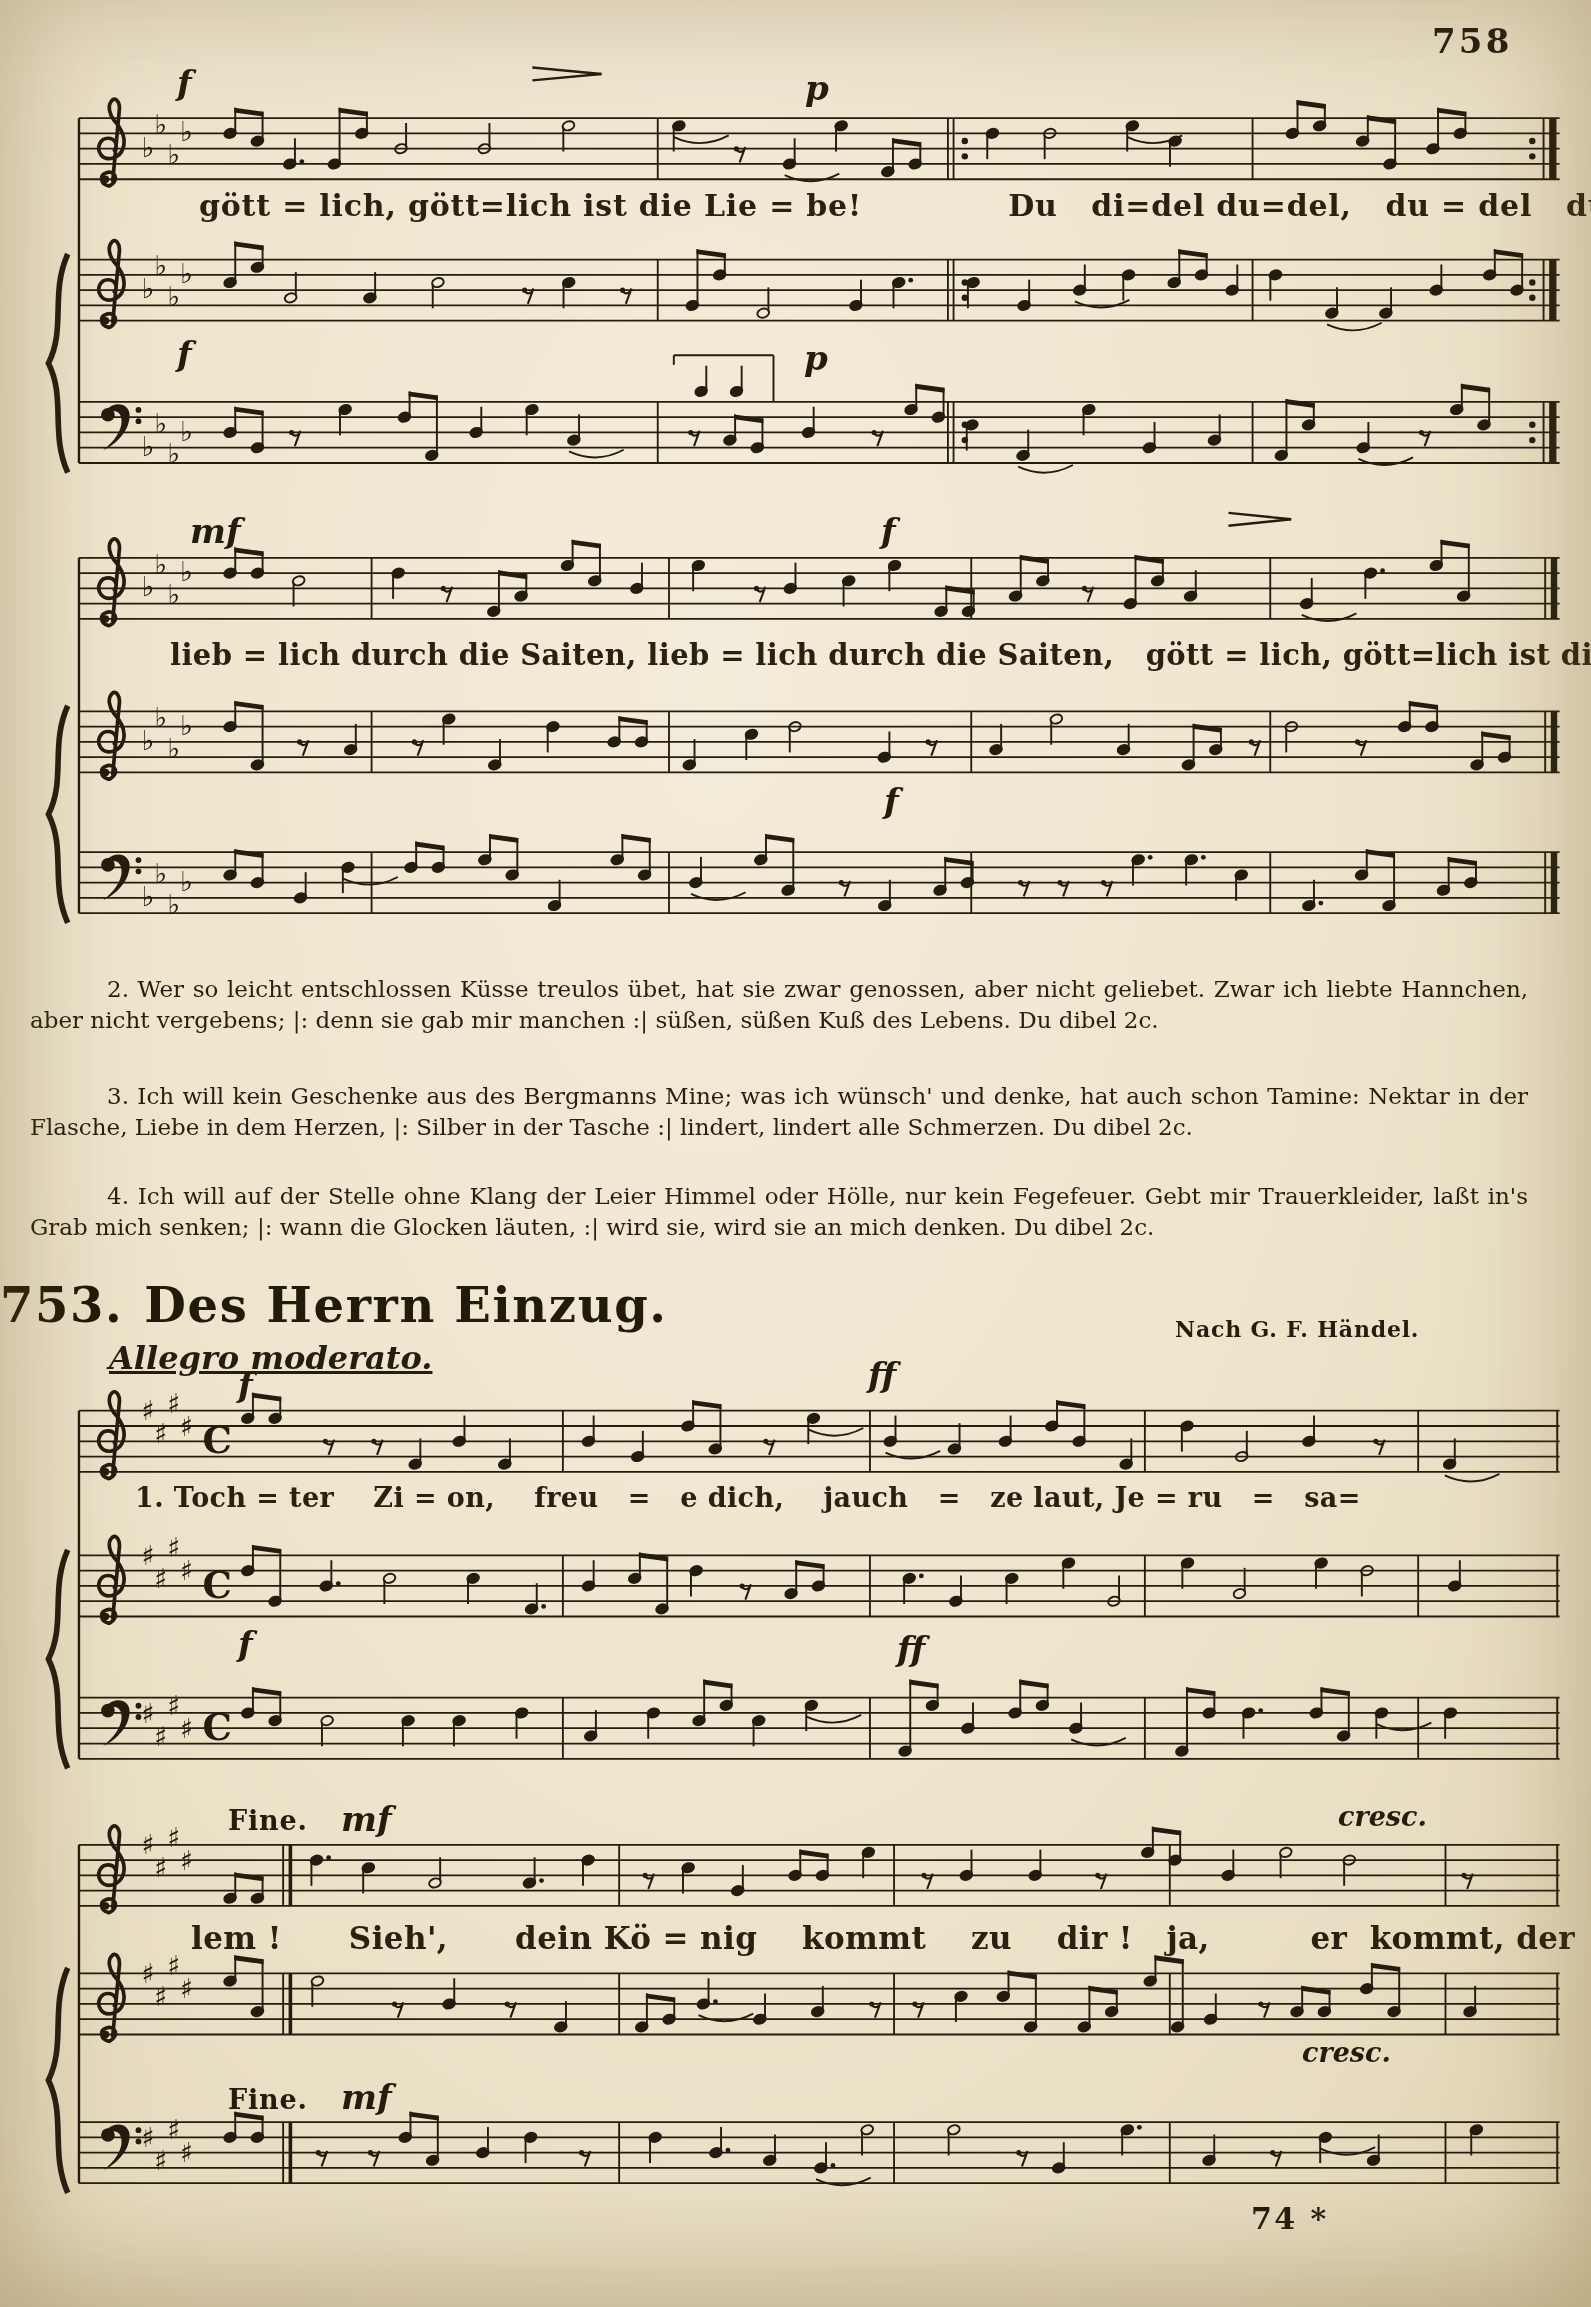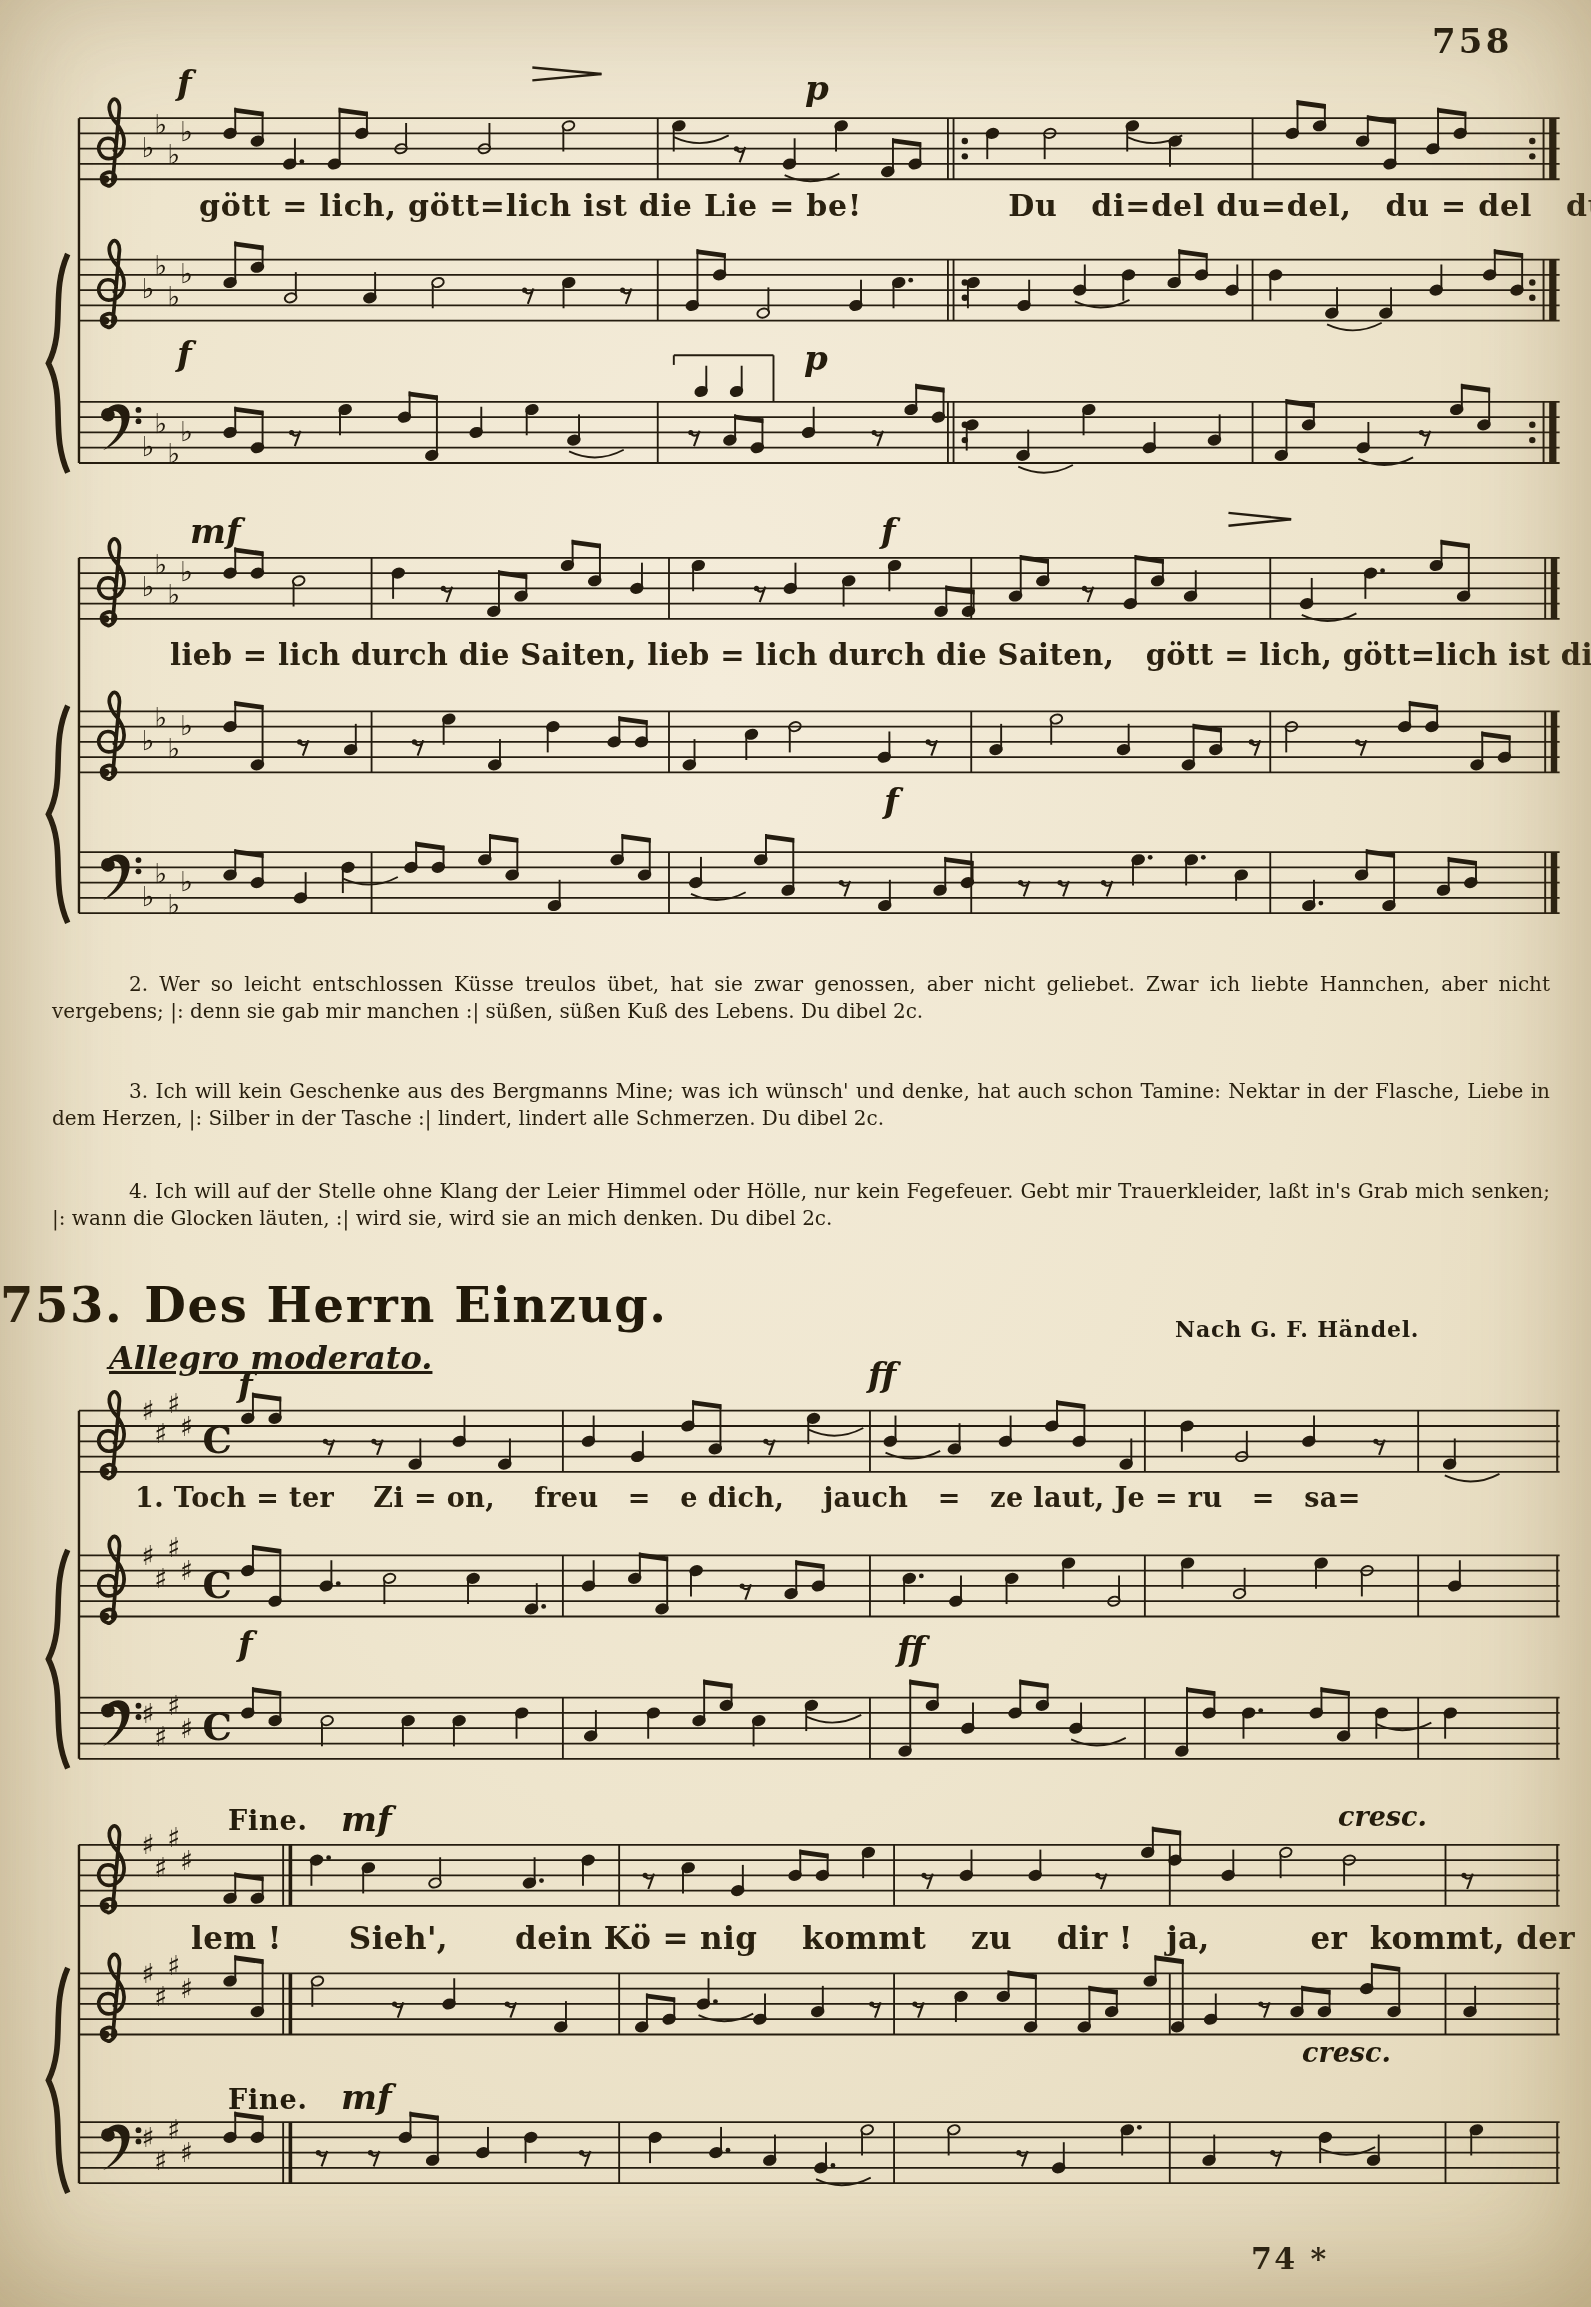--- a/index.html
+++ b/index.html
@@ -13,29 +13,29 @@
   .page::after{
     content:"";position:absolute;inset:0;pointer-events:none;
     box-shadow:inset 0 0 145px rgba(120,95,50,.28), inset 0 -32px 96px rgba(140,110,60,.18);
   }
   .pageno{position:absolute;left:1432px;top:21px;font-size:34px;font-weight:bold;letter-spacing:3.2px;}
   .lyric{position:absolute;font-weight:bold;white-space:pre;color:#2a2110;}
   .lyric1{left:199px;top:188px;font-size:30px;letter-spacing:0.8px;}
   .lyric2{left:170px;top:638px;font-size:29px;letter-spacing:0.4px;}
   .lyric3{left:135px;top:1482px;font-size:27px;letter-spacing:0.4px;}
   .lyric4{left:191px;top:1920px;font-size:31px;letter-spacing:0.4px;}
-  .verse{position:absolute;left:52px;width:1498px;font-size:20px;line-height:1.33;
+  .verse{position:absolute;left:30px;width:1498px;font-size:23px;line-height:1.33;
          text-align:justify;text-indent:77px;color:#281f0e;}
   .v2{top:951px;} .v3{top:1058px;} .v4{top:1158px;}
   .title-row{position:absolute;top:1277px;left:0;width:100%;text-align:left;
              font-size:48px;font-weight:bold;letter-spacing:1.6px;color:#221a0a;}
   .title-number{margin-right:21px;}
   .tempo{position:absolute;left:109px;top:1339px;font-size:32px;font-style:italic;font-weight:bold;text-decoration:underline;}
   .attrib{position:absolute;left:1175px;top:1316px;font-size:22px;font-weight:bold;letter-spacing:0.8px;}
-  .sig{position:absolute;left:1251px;top:2201px;font-size:30px;font-weight:bold;letter-spacing:2.4px;margin-top:40px;}
+  .sig{position:absolute;left:1251px;top:2201px;font-size:30px;font-weight:bold;letter-spacing:2.4px;}
   .m-dyn{position:absolute;font-style:italic;font-weight:bold;font-size:34px;color:#241c0c;}
   .m-small{position:absolute;font-style:italic;font-weight:bold;font-size:27px;color:#241c0c;}
   .m-fine{position:absolute;font-weight:bold;font-size:27px;letter-spacing:0.8px;color:#241c0c;}
   svg#notation{position:absolute;left:0;top:0;}
 </style>
 </head>
 <body>
 
 <div class="page">
 

